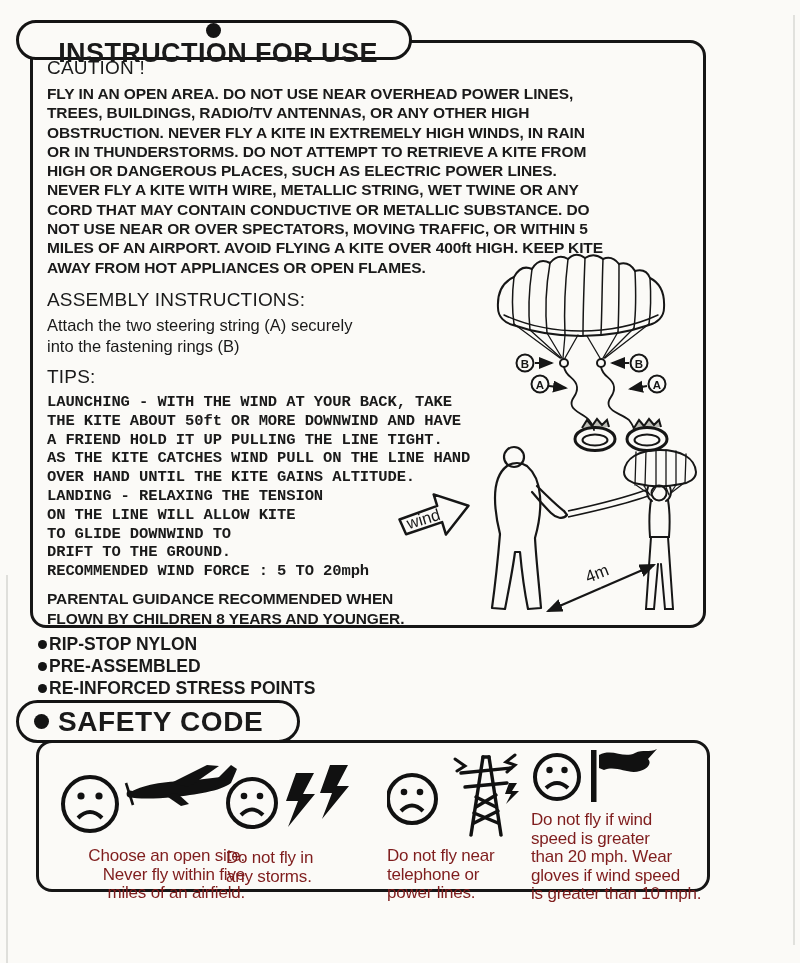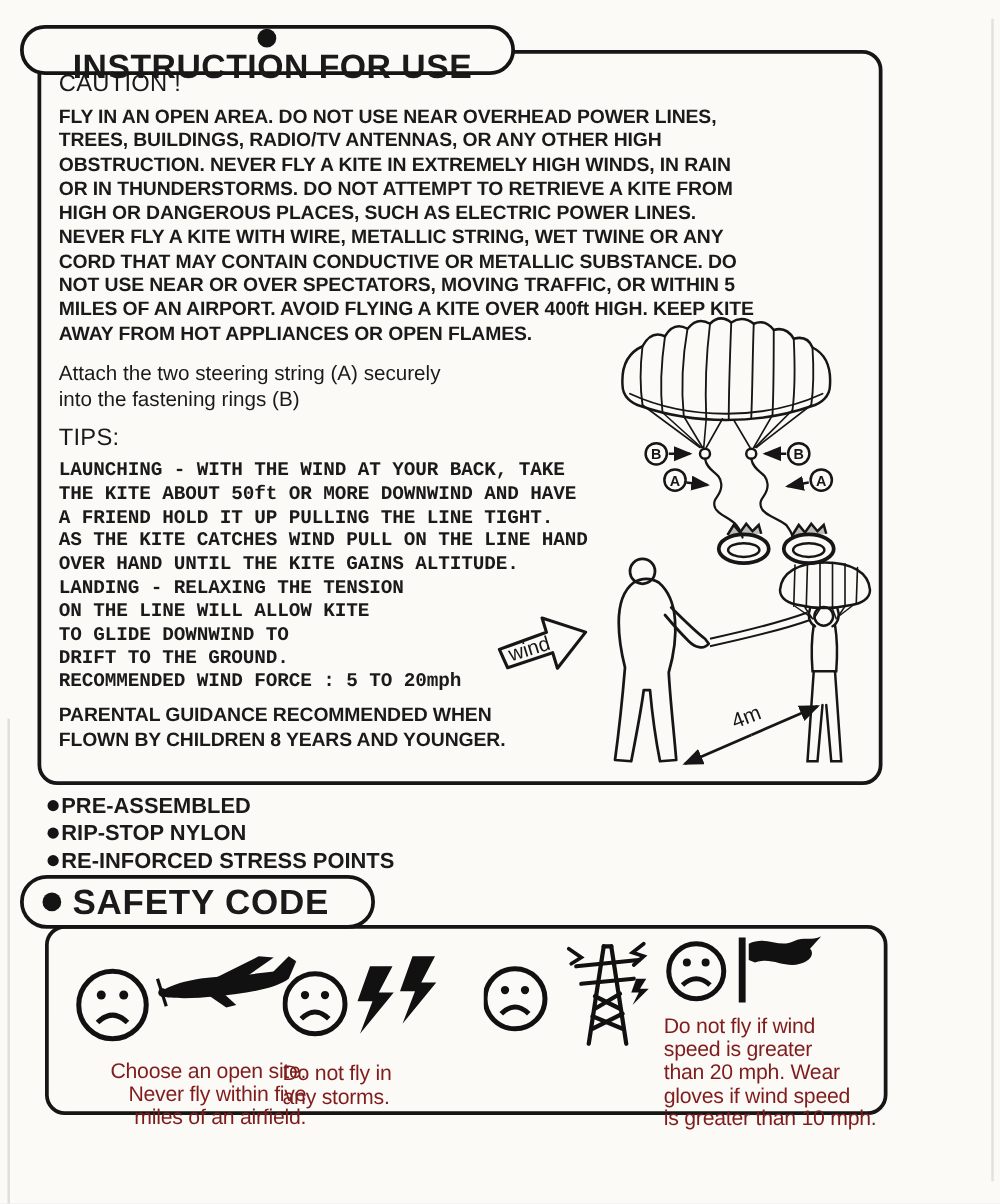--- a/index.html
+++ b/index.html
@@ -54,20 +54,21 @@
       <div class="lines caution-b">FLY IN AN OPEN AREA. DO NOT USE NEAR OVERHEAD POWER LINES,
 TREES, BUILDINGS, RADIO/TV ANTENNAS, OR ANY OTHER HIGH
 OBSTRUCTION. NEVER FLY A KITE IN EXTREMELY HIGH WINDS, IN RAIN
 OR IN THUNDERSTORMS. DO NOT ATTEMPT TO RETRIEVE A KITE FROM
 HIGH OR DANGEROUS PLACES, SUCH AS ELECTRIC POWER LINES.
 NEVER FLY A KITE WITH WIRE, METALLIC STRING, WET TWINE OR ANY
 CORD THAT MAY CONTAIN CONDUCTIVE OR METALLIC SUBSTANCE. DO
 NOT USE NEAR OR OVER SPECTATORS, MOVING TRAFFIC, OR WITHIN 5
 MILES OF AN AIRPORT. AVOID FLYING A KITE OVER 400ft HIGH. KEEP KITE
 AWAY FROM HOT APPLIANCES OR OPEN FLAMES.</div>
+      <h3 class="sec">ASSEMBLY INSTRUCTIONS:</h3>
       <div class="lines mixed assembly-b">Attach the two steering string (A) securely
 into the fastening rings (B)</div>
       <h3 class="sec">TIPS:</h3>
       <div class="lines tips tips-b">LAUNCHING - WITH THE WIND AT YOUR BACK, TAKE
 THE KITE ABOUT 50ft OR MORE DOWNWIND AND HAVE
 A FRIEND HOLD IT UP PULLING THE LINE TIGHT.
 AS THE KITE CATCHES WIND PULL ON THE LINE HAND
 OVER HAND UNTIL THE KITE GAINS ALTITUDE.
 LANDING - RELAXING THE TENSION
 ON THE LINE WILL ALLOW KITE
@@ -192,25 +193,25 @@
     <g stroke="#161616" fill="none" stroke-width="2.2">
       <path d="M213 342 L160 365" marker-end="url(#ah)"></path>
       <path d="M213 342 L266 319" marker-end="url(#ah)"></path>
       <text transform="translate(200,337) rotate(-21)" font-size="17" stroke="none" fill="#161616">4m</text>
     </g>
   </svg>
 
   <div class="features">
     <div class="feature">
         <span class="dot"></span>
-        <span class="t">PRE-ASSEMBLED</span>
+        <span class="t">RIP-STOP NYLON</span>
       </div>
     <div class="feature">
         <span class="dot"></span>
-        <span class="t">RIP-STOP NYLON</span>
+        <span class="t">PRE-ASSEMBLED</span>
       </div>
     <div class="feature">
         <span class="dot"></span>
         <span class="t">RE-INFORCED STRESS POINTS</span>
       </div>
   </div>
 
   <div class="pill pill2">
     <span class="dot"></span>
     <span class="t">SAFETY CODE</span>
@@ -275,20 +276,23 @@
             <path d="M53 42 L33 54"></path>
           <path d="M31 60 L55 70"></path>
             <path d="M55 58 L31 70"></path>
           <g stroke-width="3">
             <path d="M12 6 L22 13 L14 18"></path>
             <path d="M72 2 L63 9 L72 12 L64 19"></path>
           </g>
           <path d="M66 30 L74 30 L69 38 L76 38 L63 51 L68 41 L62 41 Z" fill="#111" stroke="none"></path>
         </g>
       </svg>
+      <div class="scap" style="margin-top:4px;">Do not fly near
+telephone or
+power lines.</div>
     </div>
 
     <div class="scol" style="left:492px;top:6px;">
       <svg width="178" height="54" viewBox="0 0 178 54">
         <g stroke="#111" fill="none" stroke-width="4">
           <circle cx="26" cy="28" r="22"></circle>
           <circle cx="18.5" cy="21" r="3.2" fill="#111" stroke="none"></circle>
           <circle cx="33.5" cy="21" r="3.2" fill="#111" stroke="none"></circle>
           <path d="M15 39 Q26 29 37 39"></path>
         </g>

